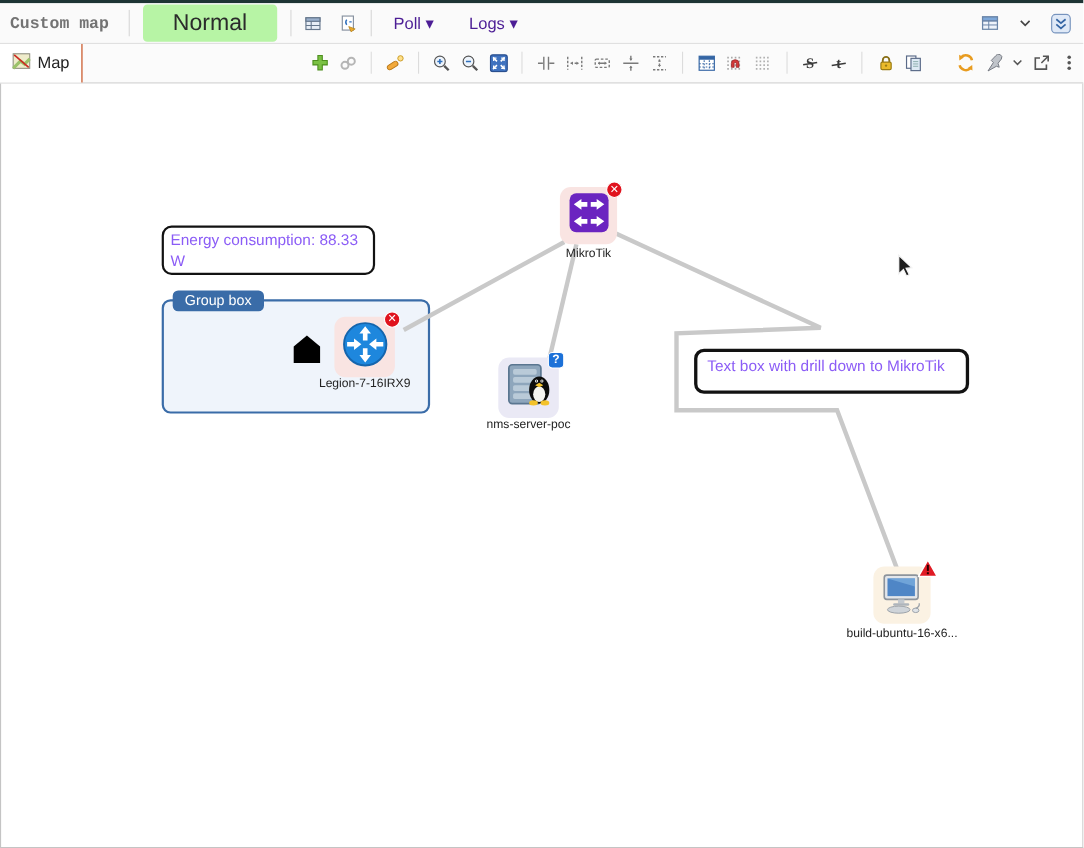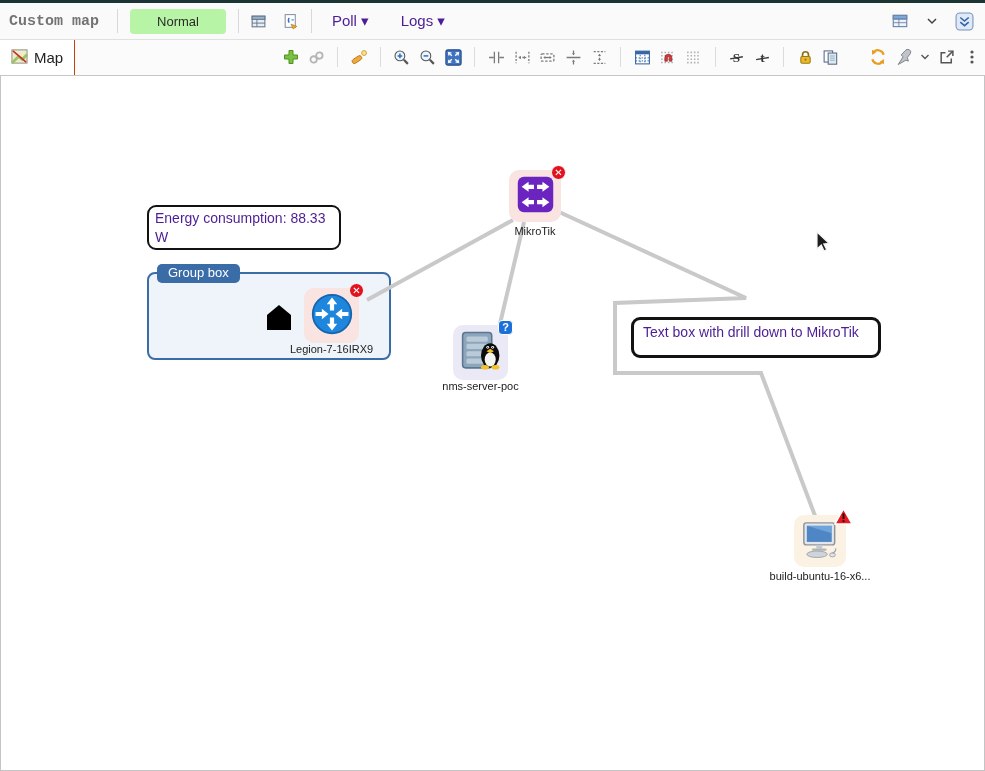--- a/index.html
+++ b/index.html
@@ -4,21 +4,21 @@
 <style>
   * { margin:0; padding:0; box-sizing:border-box; }
   html,body { width:985px; height:771px; overflow:hidden; background:#fff;
     font-family:"Liberation Sans","DejaVu Sans",sans-serif; }
   .topstrip { height:3px; background:#1d3434; }
   
   .header { height:37px; display:flex; align-items:center; background:#fafafa;
     border-bottom:1px solid #e0e0e0; }
   .htitle { font-size:15px; font-weight:bold; color:#737373; padding:0 14px 0 9px;font-family:Liberation Mono, monospace; }
   .vsep { width:1px; height:24px; background:#d8d8d8; margin:0 4px; }
-  .status-btn { background:#b7f4a5; border:none; border-radius:4px; font-size:13px;
+  .status-btn { background:#b7f4a5; border:none; border-radius:4px; font-size:21px;
     color:#2b2b2b; padding:5px 27px; margin:0 8px; cursor:default;
     font-family:"Liberation Sans",sans-serif; }
   .hicon { width:26px; height:26px; display:flex; align-items:center; justify-content:center;
     margin:0 3px; border-radius:3px; }
   .menu-btn { font-size:15px; color:#4c1d95; padding:4px 10px; margin:0 6px; background:none;
     border:none; font-family:"Liberation Sans",sans-serif; }
   .hspacer { flex:1; }
   
   .tabrow { height:36px; display:flex; align-items:stretch; background:#fbfbfb;
     border-bottom:1px solid #c6c6c6; }
@@ -36,22 +36,22 @@
     justify-content:center; }
   .node .badge { position:absolute; width:15px; height:15px; border-radius:50%;
     top:-5px; right:-5px; border:1.5px solid #fff; display:flex; align-items:center;
     justify-content:center; }
   .badge-critical { background:#e0131e; color:#fff; font-size:10px; font-weight:bold; line-height:1; }
   .badge-unknown { background:#1c71d8; color:#fff; font-size:11px; font-weight:bold;
     border-radius:4px !important; line-height:1; }
   .nlabel { position:absolute; top:55px; left:50%; transform:translateX(-50%);
     white-space:nowrap; font-size:11px; color:#222; }
   .tbox { position:absolute; background:#fff; border:2.5px solid #121212; border-radius:9px;
-    font-size:14px; color:#4c1d95; }
-  .groupbox { position:absolute; left:146px; top:196px; width:244px; height:88px;
+    font-size:14px; color:#8b5cf6; }
+  .groupbox { position:absolute; left:146px; top:196px; width:244px; height:104px;
     background:#eff4fb; border:2.5px solid #3a6ca8; border-radius:8px; }
   .grouptitle { position:absolute; left:8px; top:-10px; background:#3a6ca8; color:#fff;
     font-size:13px; padding:1px 11px 3px 11px; border-radius:5px; }
   .cursor { position:absolute; left:814px; top:155px; }
 </style>
 </head>
 <body>
 
 <div class="topstrip"></div>
 

